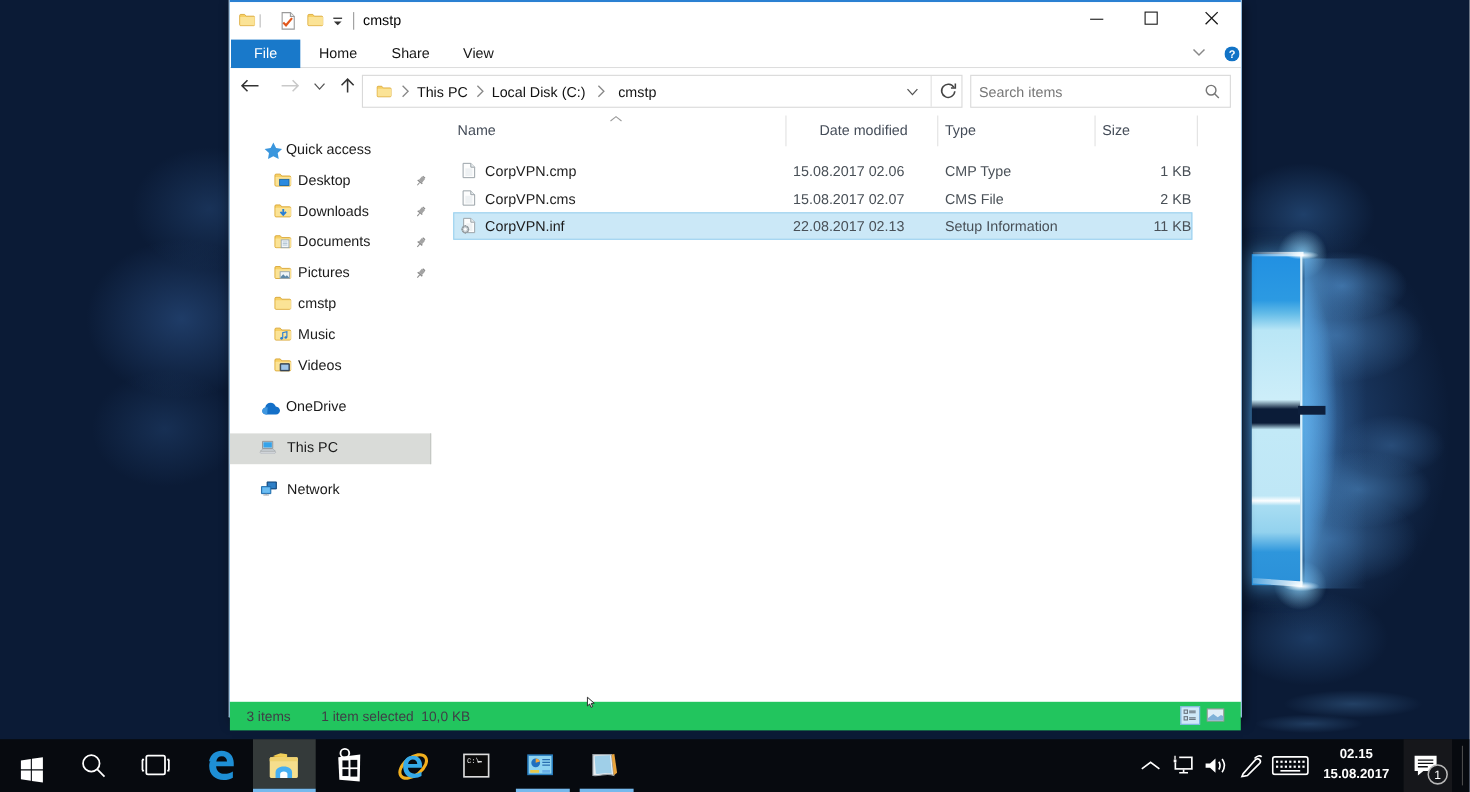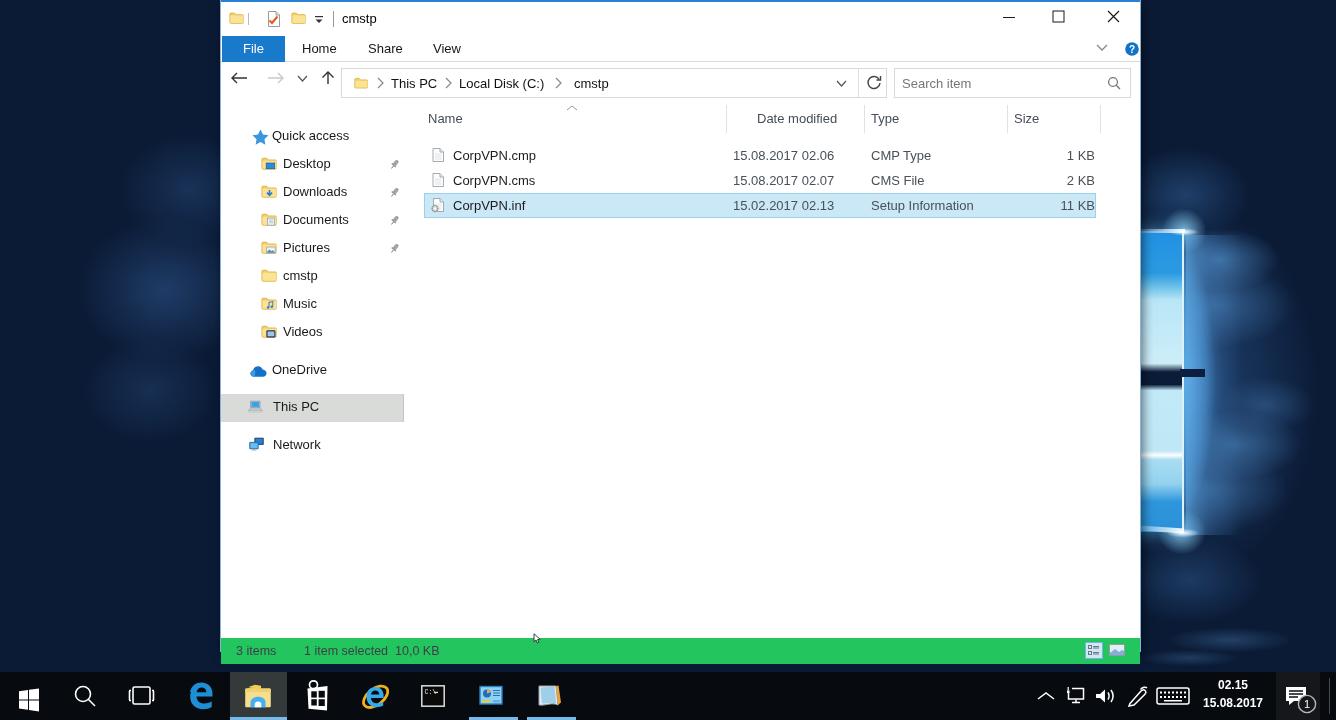--- a/index.html
+++ b/index.html
@@ -37,21 +37,21 @@
 #streakT { left:1139px; top:229px; width:46px; height:4px; background:linear-gradient(90deg, rgba(255,255,255,.15), rgba(255,255,255,.95)); }
 #streakB { left:1139px; top:527px; width:45px; height:5px; background:linear-gradient(90deg, rgba(255,255,255,.2), rgba(255,255,255,.98)); transform:rotate(4deg);}
 #crossbar { left:1180px; top:369px; width:25px; height:8px; background:#0d1f3c;}
 #hug { left:1186px; top:235px; width:56px; height:300px;
   background:linear-gradient(90deg, rgba(95,170,232,.55), rgba(80,150,215,.25) 45%, rgba(70,140,205,0));}
 #botstreaks { left:1140px; top:600px; width:196px; height:70px;
   background:radial-gradient(ellipse 90px 18px at 90px 40px, rgba(70,120,170,.4), rgba(70,120,170,0) 70%),
              radial-gradient(ellipse 70px 12px at 50px 58px, rgba(70,120,170,.35), rgba(70,120,170,0) 70%);}
 
 
-#win { left:220px; top:0; width:921px; height:652px; background:#fff; border:1px solid #88b3d8; border-top:none; box-shadow:2px 4px 10px rgba(0,0,0,.55);padding-left:48px;}
+#win { left:208px; top:0; width:921px; height:652px; background:#fff; border:1px solid #88b3d8; border-top:none; box-shadow:2px 4px 10px rgba(0,0,0,.55);padding-left:48px;}
 #topline { left:0; top:0; width:919px; height:2px; background:#2a80d2;}
 
 #titlebar { left:0; top:2px; width:919px; height:34px; background:#fff;}
 .qat { top:8px; }
 #title { left:121px; top:9px; font-size:13px; color:#000; }
 .winbtn { top:0; width:45px; height:30px; }
 
 #tabs { left:0; top:36px; width:919px; height:26px; background:#fff; border-bottom:1px solid #dadada;}
 #filetab { left:1px; top:0; width:63px; height:26px; background:#1979ca; color:#fff; font-size:13px; text-align:center; line-height:26px;}
 .tab { top:0; height:26px; font-size:13px; color:#161616; line-height:26px; }
@@ -220,21 +220,21 @@
           </div>
         <div class="abs" style="left:516px;top:0;width:1px;height:28px;background:#e0e0e0;"></div>
         <div class="abs" style="left:523px;top:5px;">
             <svg width="18" height="18">
               <path d="M14.2 5.5 A6 6 0 1 0 15 9" fill="none" stroke="#444" stroke-width="1.4"></path>
               <path d="M15.5 2 V6 H11.5" fill="none" stroke="#444" stroke-width="1.4"></path>
             </svg>
           </div>
       </div>
       <div class="abs" id="searchbox">
-        <div class="abs" style="left:7px;top:7px;">Search item</div>
+        <div class="abs" style="left:7px;top:7px;">Search items</div>
         <div class="abs" style="left:212px;top:7px;">
             <svg width="15" height="15">
               <circle cx="6" cy="6" r="4.4" fill="none" stroke="#777" stroke-width="1.3"></circle>
               <path d="M9.2 9.2 L13 13" stroke="#777" stroke-width="1.3"></path>
             </svg>
           </div>
       </div>
     </div>
     <div class="abs" id="nav">
       <div class="abs" id="thispcbg"></div>
@@ -411,21 +411,21 @@
               <path d="M10 1.5 v3.5 h3.5" fill="#e9edf0" stroke="#9aa2a8" stroke-width="0.9"></path>
               <rect x="6" y="6" width="5.5" height="7" fill="#eef1f3"></rect>
               <circle cx="5" cy="11.5" r="3.2" fill="#cfd6da" stroke="#8f979c" stroke-width="0.8"></circle>
               <circle cx="5" cy="11.5" r="1.2" fill="#fff"></circle>
               <g stroke="#8f979c" stroke-width="1">
                 <path d="M5 7.6 v1.2 M5 14.2 v1.2 M1.7 11.5 h1.2 M7.1 11.5 h1.2 M2.7 9.2 l0.9 0.9 M6.4 12.9 l0.9 0.9 M7.3 9.2 l-0.9 0.9 M3.6 12.9 l-0.9 0.9"></path>
               </g>
             </svg>
           </div>
         <div class="fname">CorpVPN.inf</div>
-          <div class="fdate">15.02.2017 02.13</div>
+          <div class="fdate">22.08.2017 02.13</div>
           <div class="ftype">Setup Information</div>
           <div class="fsize">11 KB</div>
       </div>
     </div>
     <div class="abs" id="status">
       <div class="abs" style="left:15px;top:6px;">3 items</div>
       <div class="abs" style="left:83px;top:6px;">1 item selected&nbsp;&nbsp;10,0 KB</div>
       <div class="abs" style="left:864px;top:4px;width:18px;height:17px;background:#cfe8f8;border:1px solid #7ab2dd;">
           <svg width="16" height="15">
             <g stroke="#6b7680" stroke-width="1">

